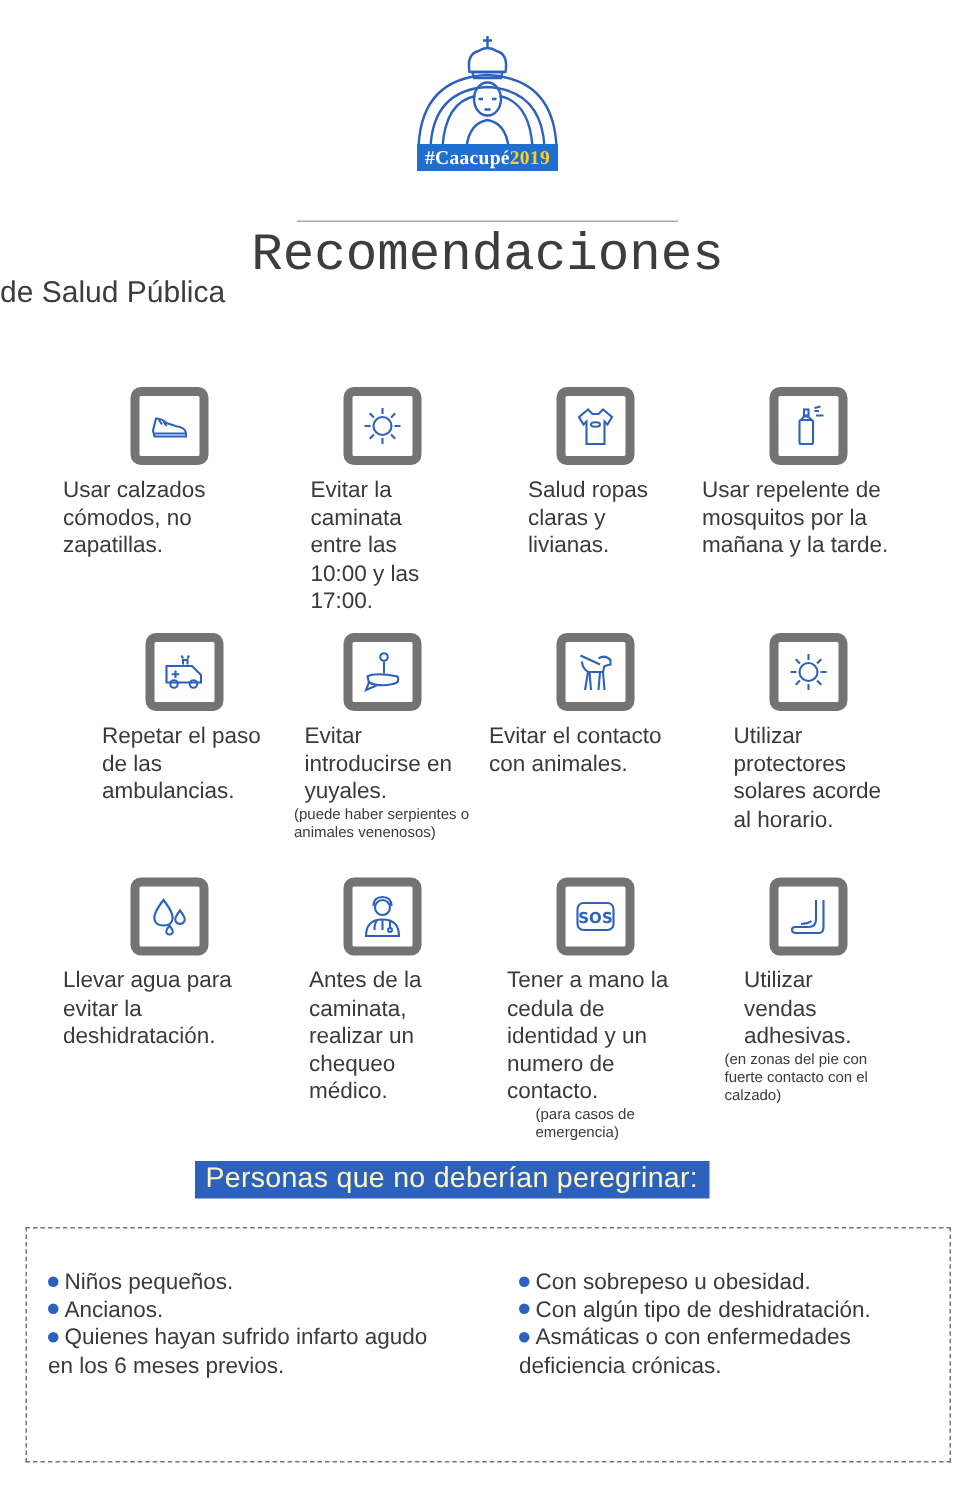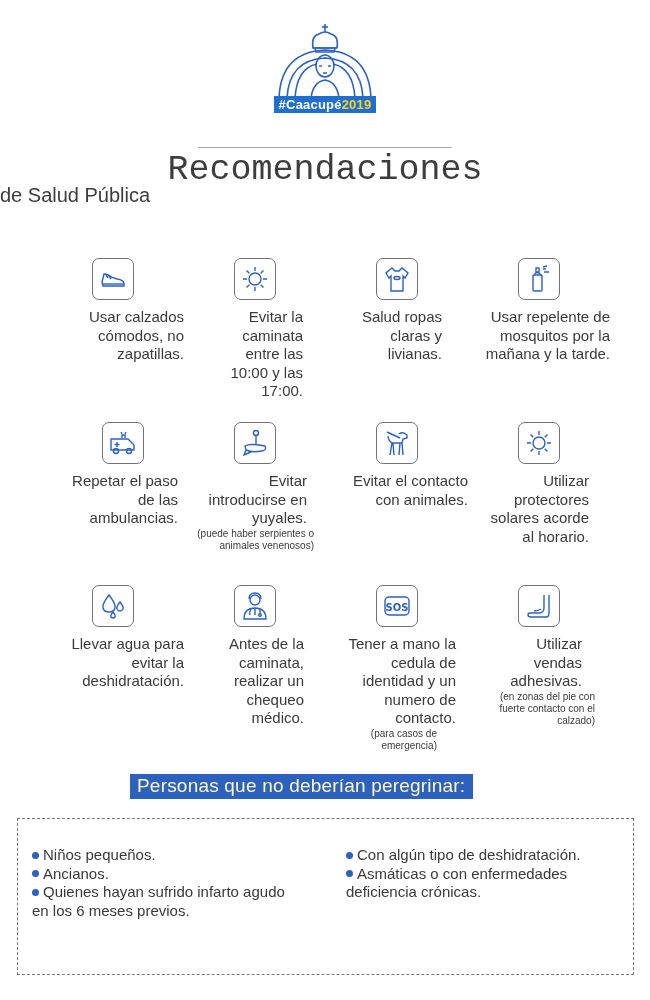--- a/index.html
+++ b/index.html
@@ -1,26 +1,26 @@
 <!DOCTYPE html>
 <html><head>
 <meta charset="utf-8">
 <style>
   html,body{margin:0;padding:0;background:#fff;}
   body{width:650px;height:1000px;position:relative;overflow:hidden;font-family:"Liberation Sans","DejaVu Sans",sans-serif;color:#333;}
-  .logo{position:absolute;left:0;top:22px;width:650px;display:flex;flex-direction:column;align-items:center;}
+  .logo{position:absolute;left:0;top:22px;width:650px;display:flex;flex-direction:column;align-items:center;font-family:Liberation Serif, serif;}
   .logo svg{display:block}
   .hashtag{margin-top:-4px;background:#1f6fd1;color:#fff;font-size:13px;font-weight:bold;padding:1px 5px;letter-spacing:0.2px;}
   .hashtag .yr{color:#ffd21a;}
   .divider{position:absolute;left:198px;top:147px;width:254px;height:1px;background:#aaa;}
   .title{position:absolute;left:0;top:150px;width:650px;text-align:center;font-size:35px;color:#3d3d3d;font-family:Liberation Mono, monospace;}
   .subtitle{position:absolute;left:0;top:184px;width:650px;text-align:left;font-size:20px;color:#3d3d3d;}
   .grid{position:absolute;left:42px;top:258px;width:568px;}
-  .cell{position:absolute;width:142px;text-align:right;}
-  .iconbox{width:40px;height:40px;border:1px solid #737373;border-radius:7px;margin:0 auto;display:flex;align-items:center;justify-content:center;background:#fff;}
+  .cell{position:absolute;width:142px;text-align:left;}
+  .iconbox{width:40px;height:40px;border:6px solid #737373;border-radius:7px;margin:0 auto;display:flex;align-items:center;justify-content:center;background:#fff;}
   .iconbox svg{width:30px;height:30px;}
   .label{margin-top:8px;font-size:15px;line-height:18.5px;color:#3a3a3a;}
   .note{font-size:10px;line-height:12px;color:#3a3a3a;}
   .box{position:absolute;left:17px;top:818px;width:615px;height:155px;border:1px dashed #777;}
   .box-title{position:absolute;left:130px;top:774px;background:#2c62bd;color:#fef9c3;font-size:19px;padding:1px 8px 2px 7px;letter-spacing:0.2px;}
   .col{position:absolute;top:846px;font-size:15px;line-height:18.5px;color:#3a3a3a;}
   .col .it{margin:0;}
   .dot{display:inline-block;width:7px;height:7px;border-radius:50%;background:#2c62bd;margin-right:4px;vertical-align:middle;position:relative;top:-1px;}
 </style>
 </head>
@@ -181,15 +181,16 @@
 <div class="box"></div>
 <div class="box-title">Personas que no deberían peregrinar:</div>
 
 <div class="col" style="left:32px;width:260px">
   <p class="it"><span class="dot"></span><span>Niños pequeños.</span></p>
   <p class="it"><span class="dot"></span><span>Ancianos.</span></p>
   <p class="it"><span class="dot"></span><span>Quienes hayan sufrido infarto agudo en los 6 meses previos.</span></p>
 </div>
 
 <div class="col" style="left:346px;width:272px">
+  <p class="it"><span class="dot"></span><span>Con sobrepeso u obesidad.</span></p>
   <p class="it"><span class="dot"></span><span>Con algún tipo de deshidratación.</span></p>
   <p class="it"><span class="dot"></span><span>Asmáticas o con enfermedades deficiencia crónicas.</span></p>
 </div>
 
 </body></html>

